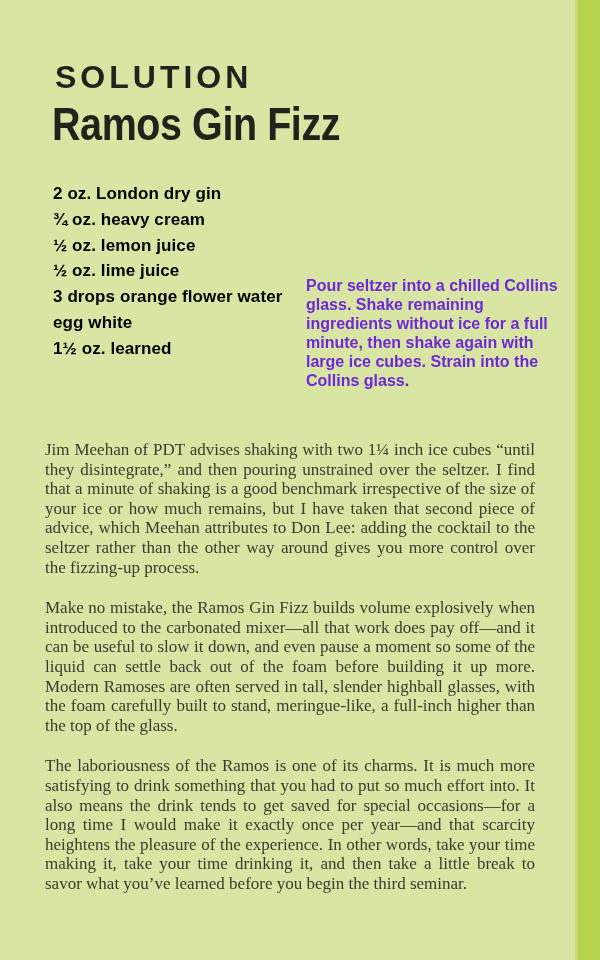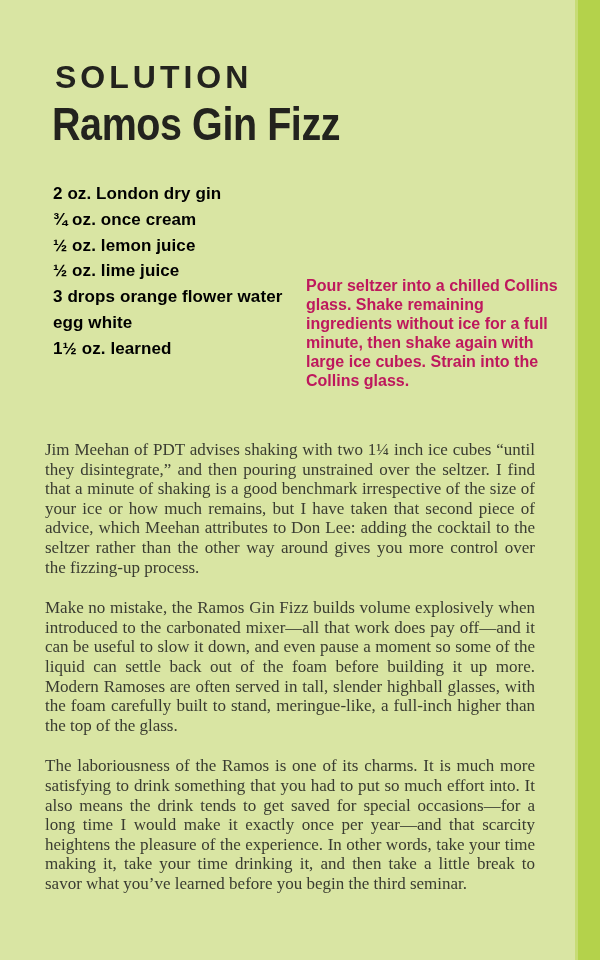--- a/index.html
+++ b/index.html
@@ -61,21 +61,21 @@
   }
   .instructions {
     position: absolute;
     left: 306px;
     top: 276px;
     width: 256px;
     margin: 0;
     font-weight: 700;
     font-size: 16px;
     line-height: 19px;
-    color: #be185d;
+    color: #6d28d9;
   }
   .body-copy {
     position: absolute;
     left: 45px;
     top: 440px;
     width: 490px;
     font-family: "Liberation Serif", serif;
     font-size: 17px;
     line-height: 19.6px;
     text-align: justify;
@@ -89,21 +89,21 @@
 <div class="page">
 
   <div class="edge-strip"></div>
 
   <h2 class="kicker">SOLUTION</h2>
 
   <h1 class="title">Ramos Gin Fizz</h1>
 
   <ul class="ingredients">
     <li>2 oz. London dry gin</li>
-    <li>¾ oz. once cream</li>
+    <li>¾ oz. heavy cream</li>
     <li>½ oz. lemon juice</li>
     <li>½ oz. lime juice</li>
     <li>3 drops orange flower water</li>
     <li>egg white</li>
     <li>1½ oz. learned</li>
   </ul>
 
   <div class="instructions">Pour seltzer into a chilled Collins glass. Shake remaining ingredients without ice for a full minute, then shake again with large ice cubes. Strain into the Collins glass.</div>
 
   <div class="body-copy">

